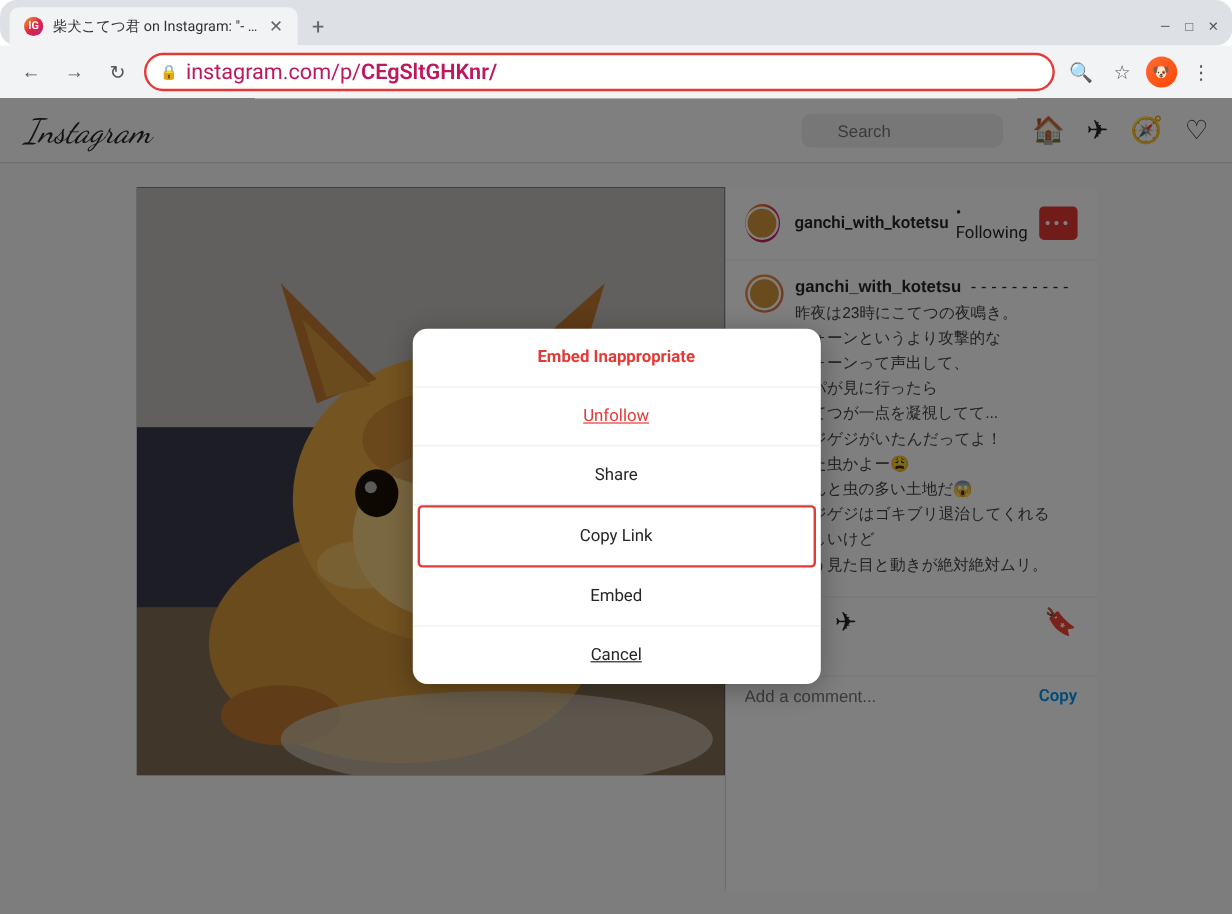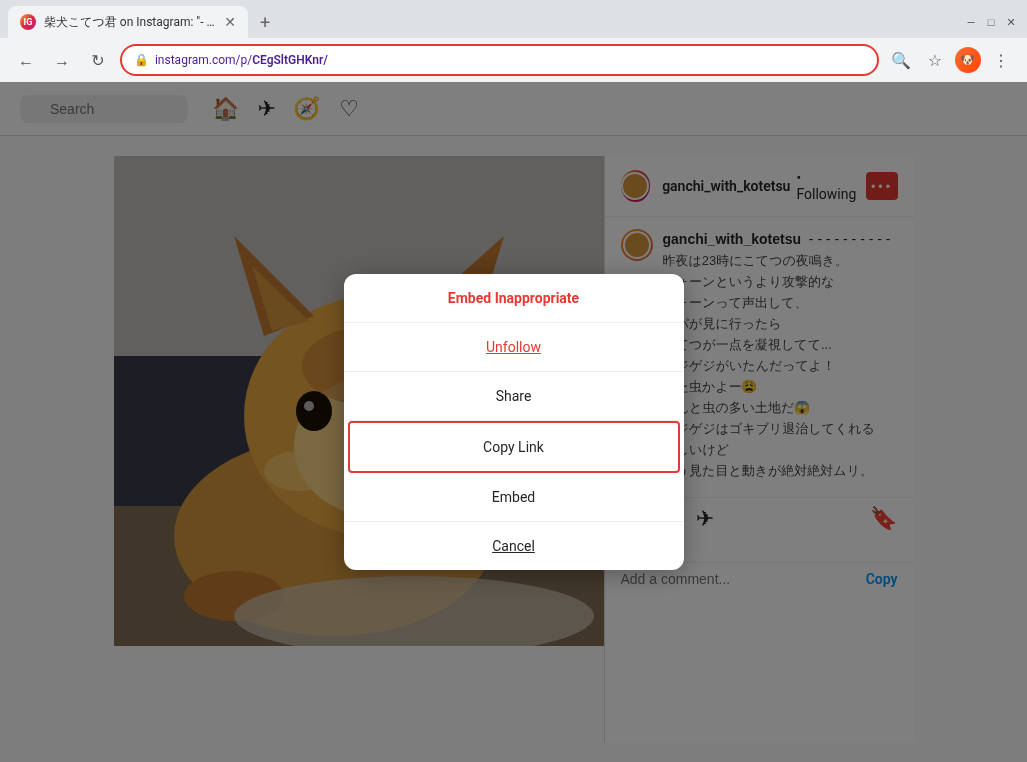--- a/index.html
+++ b/index.html
@@ -1,31 +1,31 @@
 <!DOCTYPE html>
 <html><head>
   <meta charset="utf-8">
   <style>
     * { margin: 0; padding: 0; box-sizing: border-box; }
     body { width: 1027px; height: 762px; overflow: hidden; font-family: -apple-system, BlinkMacSystemFont, 'Segoe UI', Roboto, sans-serif; background: #fff; }
-    .browser-tab-bar { display: flex; align-items: center; padding: 6px 8px 0; height: 38px; background: #dde1e6; }
+    .browser-tab-bar { display: flex; align-items: center; padding: 6px 8px 0; height: 38px; background: #dde1e6; border-radius: 14px; }
     .browser-tab { display: flex; align-items: center; background: #f1f3f4; border-radius: 8px 8px 0 0; padding: 6px 12px; font-size: 13px; color: #333; max-width: 240px; height: 32px; gap: 8px; }
     .browser-tab .favicon { width: 16px; height: 16px; border-radius: 50%; background: linear-gradient(135deg, #f09433, #e6683c, #dc2743, #cc2366, #bc1888); display: flex; align-items: center; justify-content: center; font-size: 9px; color: white; font-weight: bold; flex-shrink: 0; }
     .browser-tab .tab-title { font-size: 12px; white-space: nowrap; overflow: hidden; text-overflow: ellipsis; }
     .close-tab-btn { margin-left: auto; cursor: pointer; color: #666; font-size: 14px; }
     .new-tab-btn { margin-left: 8px; font-size: 18px; color: #666; cursor: pointer; padding: 4px; }
     .browser-tab-spacer { flex: 1; }
     .browser-window-controls { display: flex; gap: 4px; margin-left: 8px; }
     .win-btn { width: 16px; height: 16px; display: flex; align-items: center; justify-content: center; cursor: pointer; color: #555; font-size: 11px; }
 
     .browser-toolbar { display: flex; align-items: center; padding: 6px 12px; gap: 8px; height: 44px; background: #f1f3f4; }
     .nav-btn { width: 28px; height: 28px; display: flex; align-items: center; justify-content: center; cursor: pointer; color: #555; border-radius: 50%; font-size: 16px; }
     .address-bar { flex: 1; display: flex; align-items: center; background: #fff; border: 2px solid #e53935; border-radius: 20px; padding: 4px 12px; height: 32px; gap: 6px; }
     .address-bar .lock-icon { color: #555; font-size: 12px; }
-    .address-bar .url-text { font-size: 12px; color: #4c1d95; flex: 1; }
+    .address-bar .url-text { font-size: 18px; color: #be185d; flex: 1; }
     .toolbar-actions { display: flex; align-items: center; gap: 6px; }
     .toolbar-icon-btn { width: 28px; height: 28px; display: flex; align-items: center; justify-content: center; cursor: pointer; color: #555; font-size: 16px; border-radius: 50%; }
     .profile-avatar { width: 26px; height: 26px; border-radius: 50%; background: linear-gradient(135deg, #ff6b35, #ff4500); display: flex; align-items: center; justify-content: center; font-size: 12px; cursor: pointer; overflow: hidden; }
 
     
     .instagram-app { width: 100%; height: calc(762px - 82px); background: #fafafa; overflow: hidden; position: relative; }
 
     
     .ig-header { background: #fff; border-bottom: 1px solid #dbdbdb; display: flex; align-items: center; padding: 0 20px; height: 54px; position: relative; z-index: 10; }
     .ig-logo { font-family: 'Billabong', 'Dancing Script', cursive; font-size: 28px; font-weight: normal; color: #262626; margin-right: auto; font-style: italic; }
@@ -116,20 +116,21 @@
       <div class="toolbar-icon-btn">☆</div>
       <div class="profile-avatar">🐶</div>
       <div class="toolbar-icon-btn">⋮</div>
     </div>
   </div>
 </div>
 
 <div class="instagram-app">
 
   <div class="ig-header">
+    <div class="ig-logo">Instagram</div>
     <div class="ig-search-wrap">
       <span class="ig-search-icon">🔍</span>
       <input class="ig-search" type="text" placeholder="Search" style="">
     </div>
     <div class="ig-nav-icons">
       <span class="ig-nav-icon">🏠</span>
       <span class="ig-nav-icon">✈</span>
       <span class="ig-nav-icon">🧭</span>
       <span class="ig-nav-icon">♡</span>
     </div>

